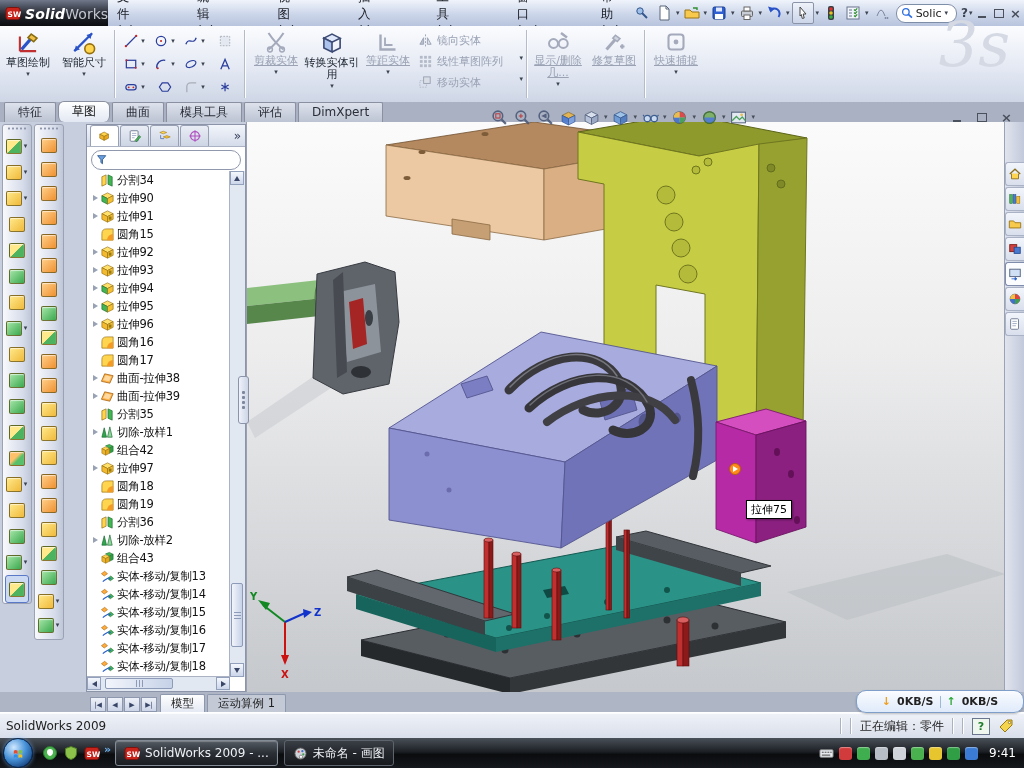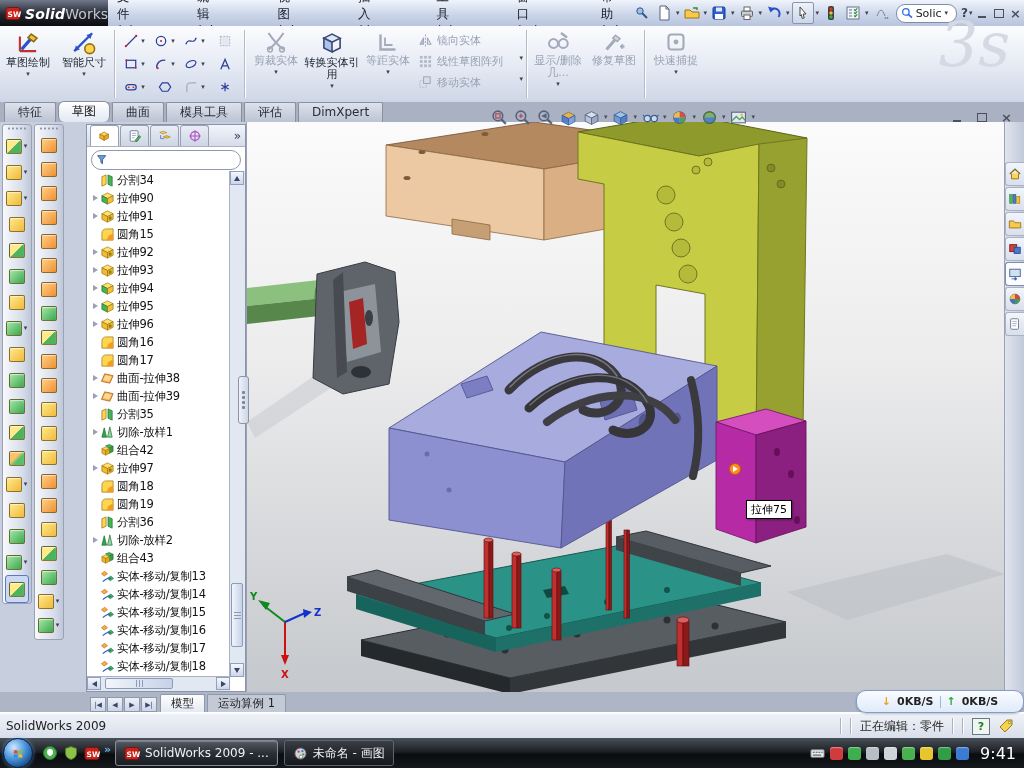--- a/index.html
+++ b/index.html
@@ -22,21 +22,21 @@
   .winbtn{width:17px;height:15px;margin:0 2px;display:inline-flex;align-items:center;justify-content:center;color:#4a505c;}
   .mingl{width:8px;height:2px;background:#4a505c;margin-top:7px;}
   .restgl{width:8px;height:7px;border:1.5px solid #4a505c;}
   .closegl{font-size:13px;font-weight:bold;line-height:1;}
   
   #cmdmgr{position:absolute;left:0;top:26px;width:1024px;height:76px;
     background:linear-gradient(#fbfcfe,#e4e9f3 55%,#ced6e6);border-bottom:1px solid #98a0b2;display:flex;align-items:stretch;}
   .cm-sep{width:1px;background:#b4bccb;border-right:1px solid #fdfdfe;margin:4px 2px;}
   .bigbtn{width:56px;display:flex;flex-direction:column;align-items:center;justify-content:flex-start;padding-top:4px;}
   .bigbtn .lbl{font-size:11px;line-height:12px;text-align:center;color:#1d2430;margin-top:1px;}
-  .bigbtn.dis .lbl{color:#9aa2b4;}
+  .bigbtn.dis .lbl{color:#9aa2b4;text-decoration:underline;}
   .bigbtn .dd7{margin-top:1px;}
   #sketchgrid{display:grid;grid-template-columns:repeat(4,30px);grid-auto-rows:23px;align-content:center;padding:0 2px;}
   .sg-cell{display:flex;align-items:center;justify-content:center;gap:1px;}
   .stackcol{display:flex;flex-direction:column;justify-content:center;width:108px;}
   .stackrow{display:flex;align-items:flex-start;height:21px;gap:4px;padding-left:2px;}
   .stackrow .lbl{font-size:11px;color:#9aa2b4;white-space:nowrap;flex:1;}
   #watermark{position:absolute;right:14px;top:14px;font-family:"DejaVu Serif","Liberation Serif",serif;
     font-style:italic;font-size:62px;color:#d4d9e3;line-height:1;pointer-events:none;}
   
   #ribbontabs{position:absolute;left:0;top:102px;width:1024px;height:20px;background:#a9b1c2;display:flex;align-items:flex-end;padding-left:4px;box-sizing:border-box;}
@@ -125,21 +125,21 @@
   #startorb{width:28px;height:28px;border-radius:50%;margin:0 6px 0 3px;
     background:radial-gradient(circle at 35% 30%,#cfe7ff,#4792d8 45%,#123c77 85%);border:1px solid #0a2a55;
     display:flex;align-items:center;justify-content:center;box-shadow:0 0 4px rgba(120,180,255,.6);}
   .qlicon{width:17px;height:17px;margin:0 2px;display:inline-flex;align-items:center;justify-content:center;}
   #ql-chev{color:#6fb3f0;font-size:11px;font-weight:bold;margin:0 4px 8px 2px;}
   .taskwin{height:24px;display:flex;align-items:center;gap:5px;padding:0 8px;margin-right:6px;border-radius:3px;
     font-size:12px;color:#eef1f5;border:1px solid #5d646e;background:linear-gradient(#3a3f46,#23272c 50%,#17191d);max-width:170px;white-space:nowrap;overflow:hidden;}
   .taskwin.active{border-color:#828b96;background:linear-gradient(#555b63,#2b3036 50%,#1b1e22);box-shadow:inset 0 1px 1px rgba(255,255,255,.25);}
   #tray{margin-left:auto;display:flex;align-items:center;gap:5px;padding-right:8px;}
   .trayic{width:13px;height:13px;border-radius:3px;box-shadow:inset 0 1px 1px rgba(255,255,255,.4);}
-  #clock{color:#fff;font-size:16px;margin-left:6px;}
+  #clock{color:#fff;font-size:12px;margin-left:6px;}
   svg{display:block;}
 </style>
 </head>
 <body>
 
 <div id="screen">
 
   <div id="titlebar">
     <div id="logo">
       <span id="logo-cube">

